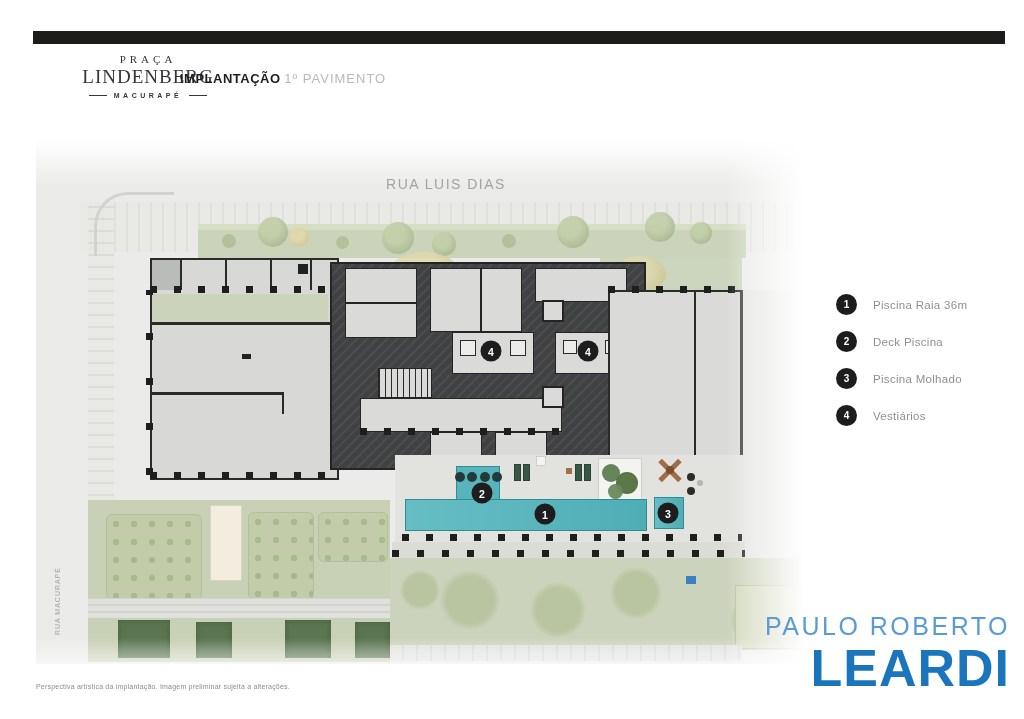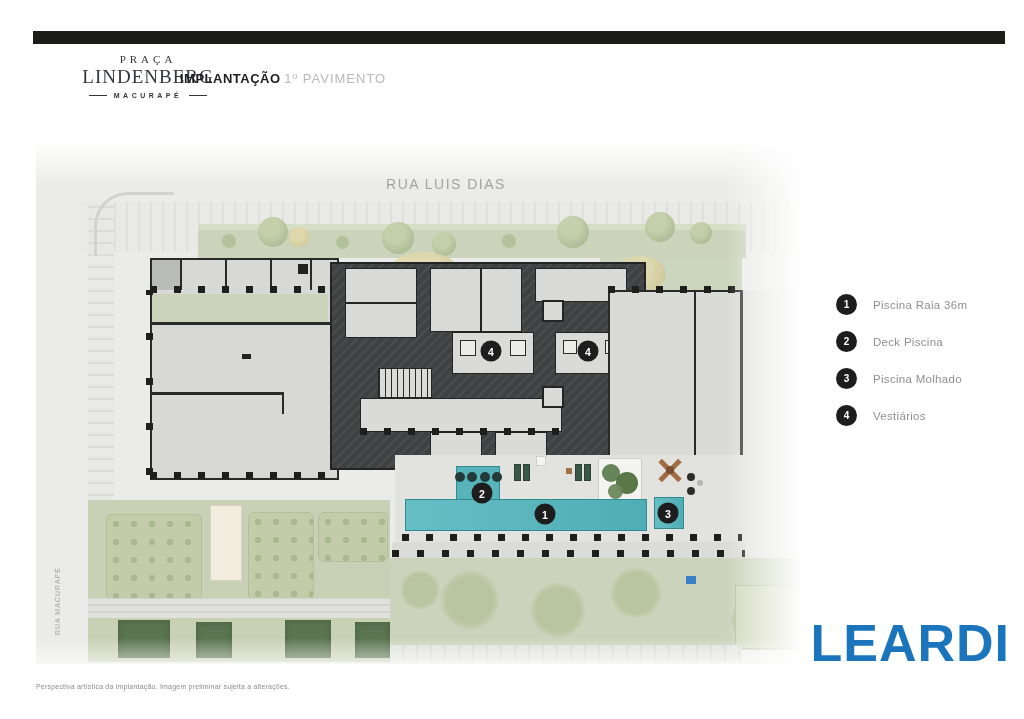--- a/index.html
+++ b/index.html
@@ -209,18 +209,19 @@
       <div class="legend-circle">3</div>
       <div class="legend-label">Piscina Molhado</div>
     </div>
     <div class="legend-row">
       <div class="legend-circle">4</div>
       <div class="legend-label">Vestiários</div>
     </div>
   </div>
 
   <div class="abs leardi" style="right:14px;top:614px;">
+    <div class="t">PAULO ROBERTO</div>
     <div class="b">LEARDI</div>
   </div>
 
   <div class="abs disclaimer" style="left:36px;top:683px;">Perspectiva artística da implantação. Imagem preliminar sujeita a alterações.</div>
 
 </div>
 
 </body></html>

